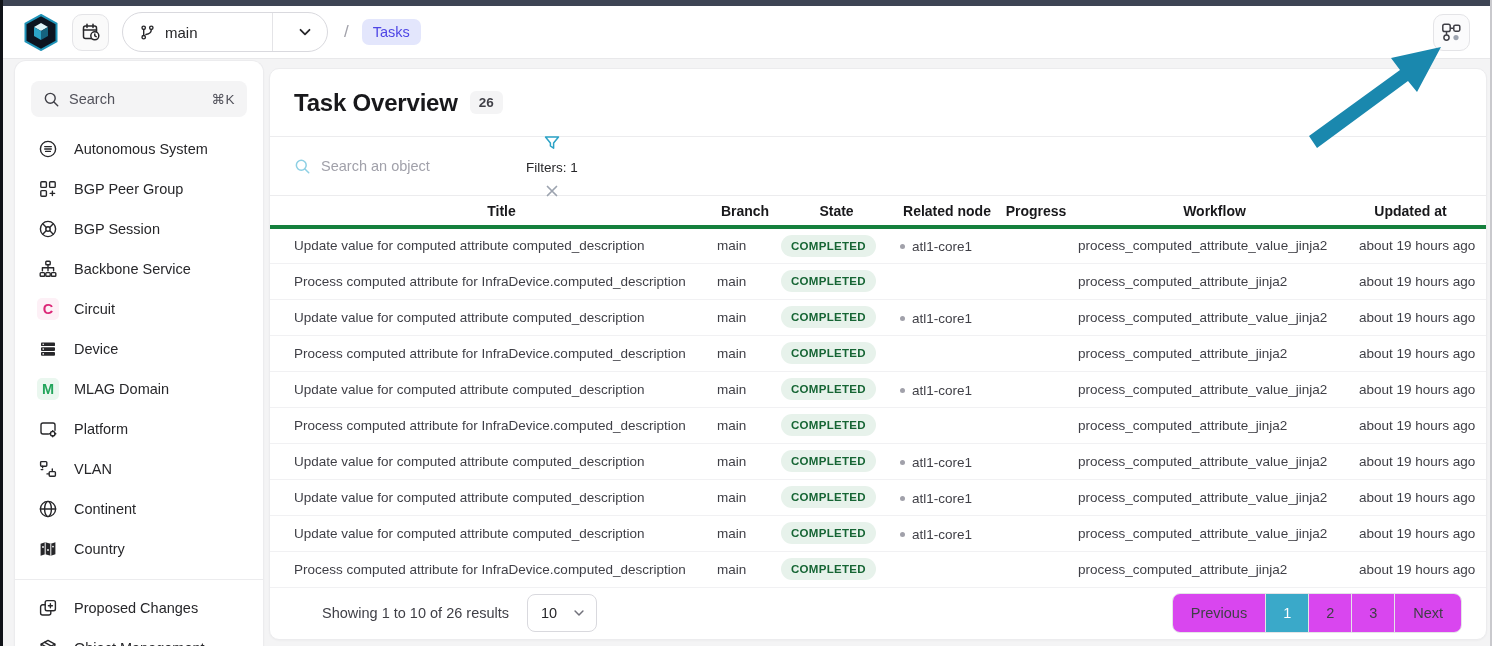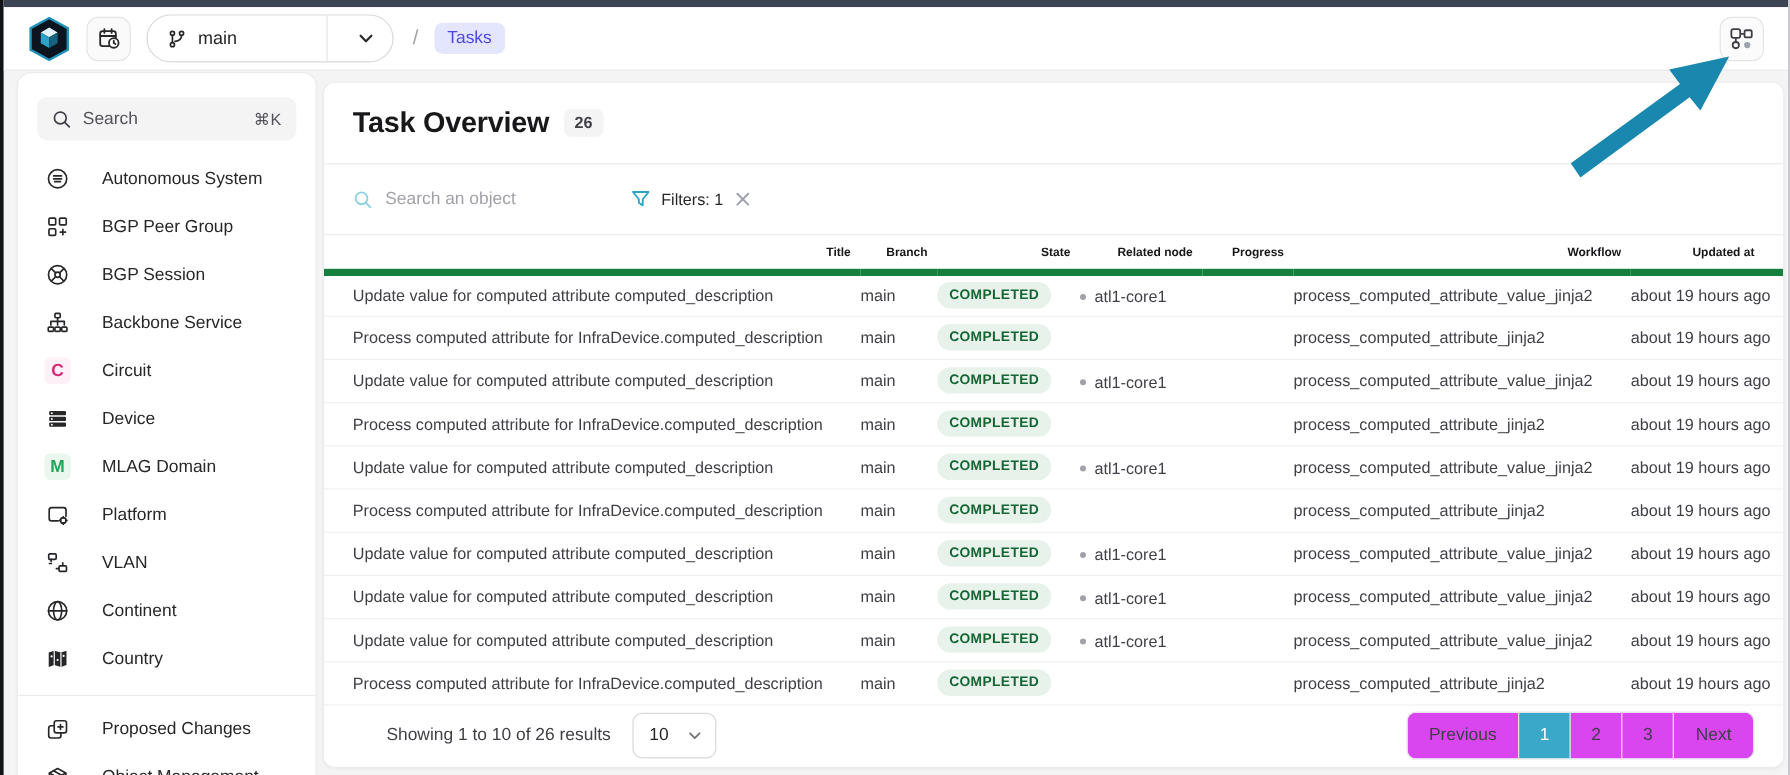--- a/index.html
+++ b/index.html
@@ -43,46 +43,46 @@
     background:#fff; border:1px solid #ececee; border-bottom:none; border-radius:12px 12px 0 0;
     padding:20px 16px 0; box-shadow:0 1px 2px rgba(0,0,0,.03);
   }
   .search-box {
     height:36px; background:#f4f4f5; border-radius:8px; display:flex; align-items:center;
     padding:0 12px; gap:9px; cursor:pointer;
   }
   .search-ph { color:#52525b; font-size:14.5px; flex:1; }
   .kbd { color:#52525b; font-size:13.5px; letter-spacing:.5px; }
   .side-list { margin-top:12px; }
-  .side-item { height:40px; display:flex; align-items:center; gap:26px; padding:0 6px; cursor:pointer; border-radius:8px; }
+  .side-item { height:40px; display:flex; align-items:center; gap:15px; padding:0 6px; cursor:pointer; border-radius:8px; }
   .side-icon { width:22px; height:22px; display:flex; align-items:center; justify-content:center; flex:none; }
   .side-label { font-size:14.5px; font-weight:500; color:#27272a; white-space:nowrap; }
   .letter-badge {
     width:22px; height:22px; border-radius:5px; display:flex; align-items:center; justify-content:center;
     font-size:14.5px; font-weight:700;
   }
   .side-divider { border:none; border-top:1px solid #ececee; margin:10px -16px 8px; }
   
   .card {
     position:absolute; left:266px; top:68px; width:1218px;
     background:#fff; border:1px solid #ececee; border-radius:10px;
     box-shadow:0 1px 2px rgba(0,0,0,.03); overflow:hidden;
   }
   .card-head { height:68px; border-bottom:1px solid #ececee; display:flex; align-items:center; gap:12px; padding:0 24px; }
   .card-head h1 { font-size:24px; font-weight:700; color:#18181b; letter-spacing:-.2px; }
   .count-badge { background:#f4f4f5; border-radius:6px; padding:4px 9px; font-size:13.5px; font-weight:600; color:#3f3f46; }
   .filter-row { height:59px; display:flex; align-items:center; padding:0 24px; border-bottom:1px solid #ececee; }
   .obj-search { display:flex; align-items:center; gap:10px; width:218px; cursor:text; }
   .obj-search .ph { color:#a1a1aa; font-size:14.5px; }
-  .filters { display:flex; align-items:center; gap:9px; margin-left:14px; }
+  .filters { display:flex; align-items:center; gap:9px; margin-left:14px;flex-direction:column; }
   .filters-label { font-size:13.5px; color:#27272a; }
   .x-icon, .funnel-icon { display:flex; cursor:pointer; }
   
   table { width:100%; border-collapse:collapse; table-layout:fixed; }
-  th { height:31px; font-size:10px; font-weight:700; color:#18181b; text-align:right; border-bottom:6px solid #15803d; padding:0 8px 0 0; }
+  th { height:31px; font-size:14px; font-weight:700; color:#18181b; text-align:center; border-bottom:4px solid #15803d; padding:0 8px 0 0; }
   td { height:36px; font-size:13.5px; color:#3f3f46; border-bottom:1px solid #f1f1f3; padding:0 8px 0 0; white-space:nowrap; overflow:hidden; }
   th:first-child, td:first-child { padding-left:24px; }
   th:last-child, td:last-child { padding-right:24px; }
   .badge-completed {
     display:inline-block; background:var(--completed-bg,#e7f2eb); color:var(--completed-text,#166534);
     font-size:11.5px; font-weight:700; letter-spacing:.3px; padding:5px 10px; border-radius:9999px;
   }
   .node-wrap { display:inline-flex; align-items:center; gap:7px; }
   .node-dot { width:5px; height:5px; border-radius:50%; background:#a1a1aa; display:inline-block; }
   

